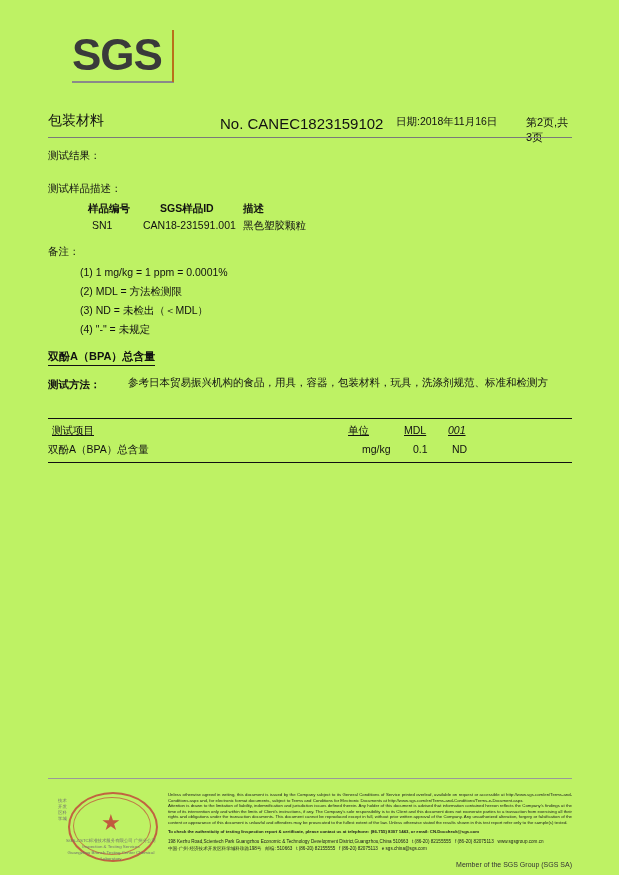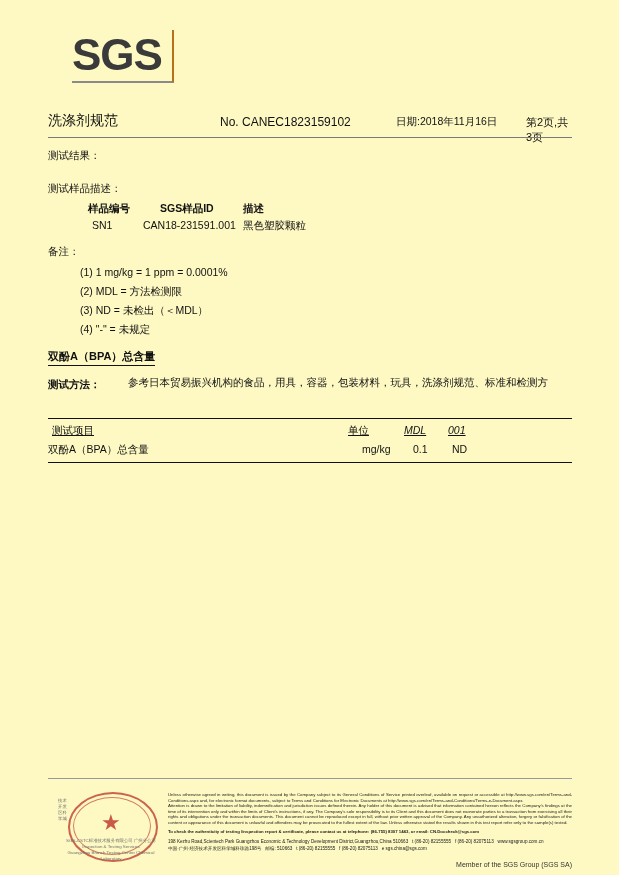--- a/index.html
+++ b/index.html
@@ -8,21 +8,21 @@
     background: #ffffff;
   }
   body {
     font-family: "Liberation Sans", sans-serif;
     color: #1a1a1a;
   }
   .page {
     position: relative;
     width: 619px;
     height: 875px;
-    background: #fef9c3;
+    background: #bef264;
     overflow: hidden;
   }
   .sheet {
     position: absolute;
     left: 0; top: 0;
     width: 619px;
     height: 875px;
   }
 
   
@@ -71,21 +71,21 @@
     left: 0;
     top: 0;
     font-size: 14px;
     font-weight: normal;
     color: #111;
   }
   .doc-no {
     position: absolute;
     left: 172px;
     top: 3px;
-    font-size: 12px;
+    font-size: 15px;
     color: #111;
   }
   .doc-date {
     position: absolute;
     left: 348px;
     top: 3px;
     font-size: 10.5px;
     color: #111;
   }
   .doc-page {
@@ -163,21 +163,21 @@
     background: #111;
   }
   .res-hdr {
     position: absolute;
     font-size: 10.5px;
     color: #111;
     white-space: nowrap;
   }
   .res-hdr-item { left: 52px; top: 424px; text-decoration: underline; }
   .res-hdr-unit { left: 348px; top: 424px; text-decoration: underline; }
-  .res-hdr-mdl  { left: 404px; top: 424px; text-decoration: underline; font-style: italic; }
+  .res-hdr-mdl  { left: 404px; top: 424px; text-decoration: underline; }
   .res-hdr-001  { left: 448px; top: 424px; text-decoration: underline; font-style: italic; }
 
   .res-cell {
     position: absolute;
     font-size: 10.5px;
     color: #111;
     white-space: nowrap;
   }
   .res-c-item { left: 48px; top: 443px; }
   .res-c-unit { left: 362px; top: 443px; }
@@ -288,21 +288,21 @@
 <div class="page">
   <div class="sheet">
 
     <div class="logo-wrap">
       <div class="logo-text">SGS</div>
       <div class="logo-rule"></div>
     </div>
     <div class="logo-bar"></div>
 
     <div class="title-row">
-      <div class="doc-title">洗涤剂规范</div>
+      <div class="doc-title">包装材料</div>
       <div class="doc-no">No. CANEC1823159102</div>
       <div class="doc-date">日期:2018年11月16日</div>
       <div class="doc-page">第2页,共3页</div>
     </div>
     <div class="title-hr"></div>
 
     <div class="blk lbl-results">测试结果：</div>
 
     <div class="blk lbl-sampledesc">测试样品描述：</div>
 

